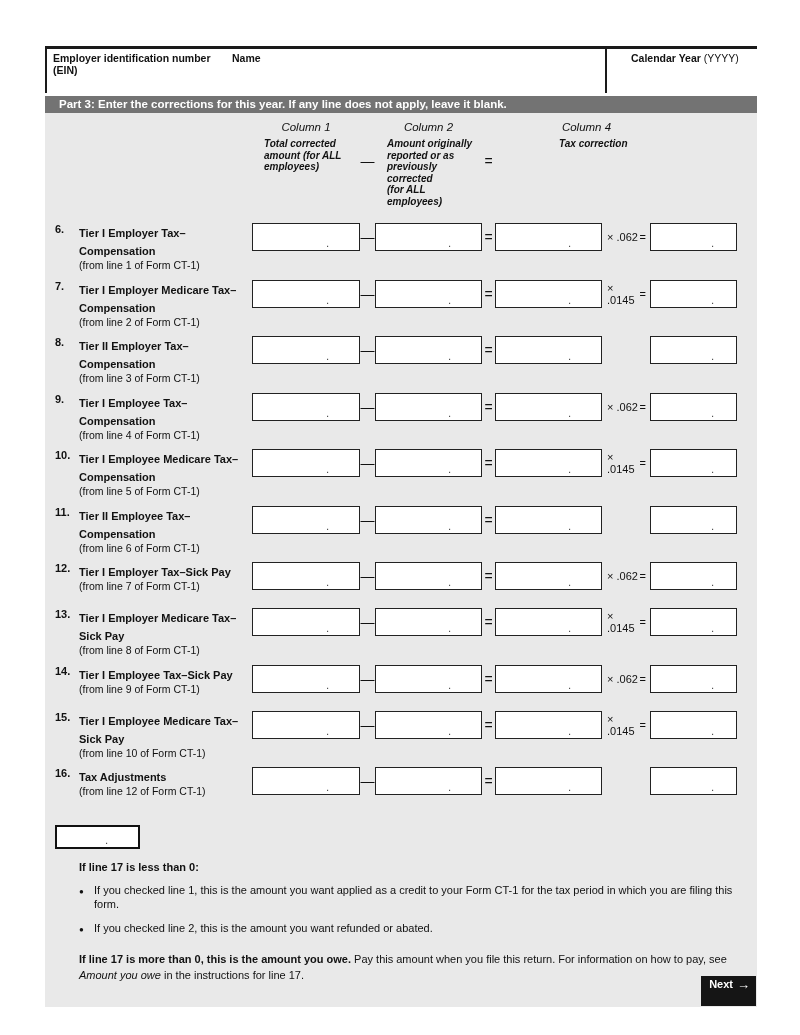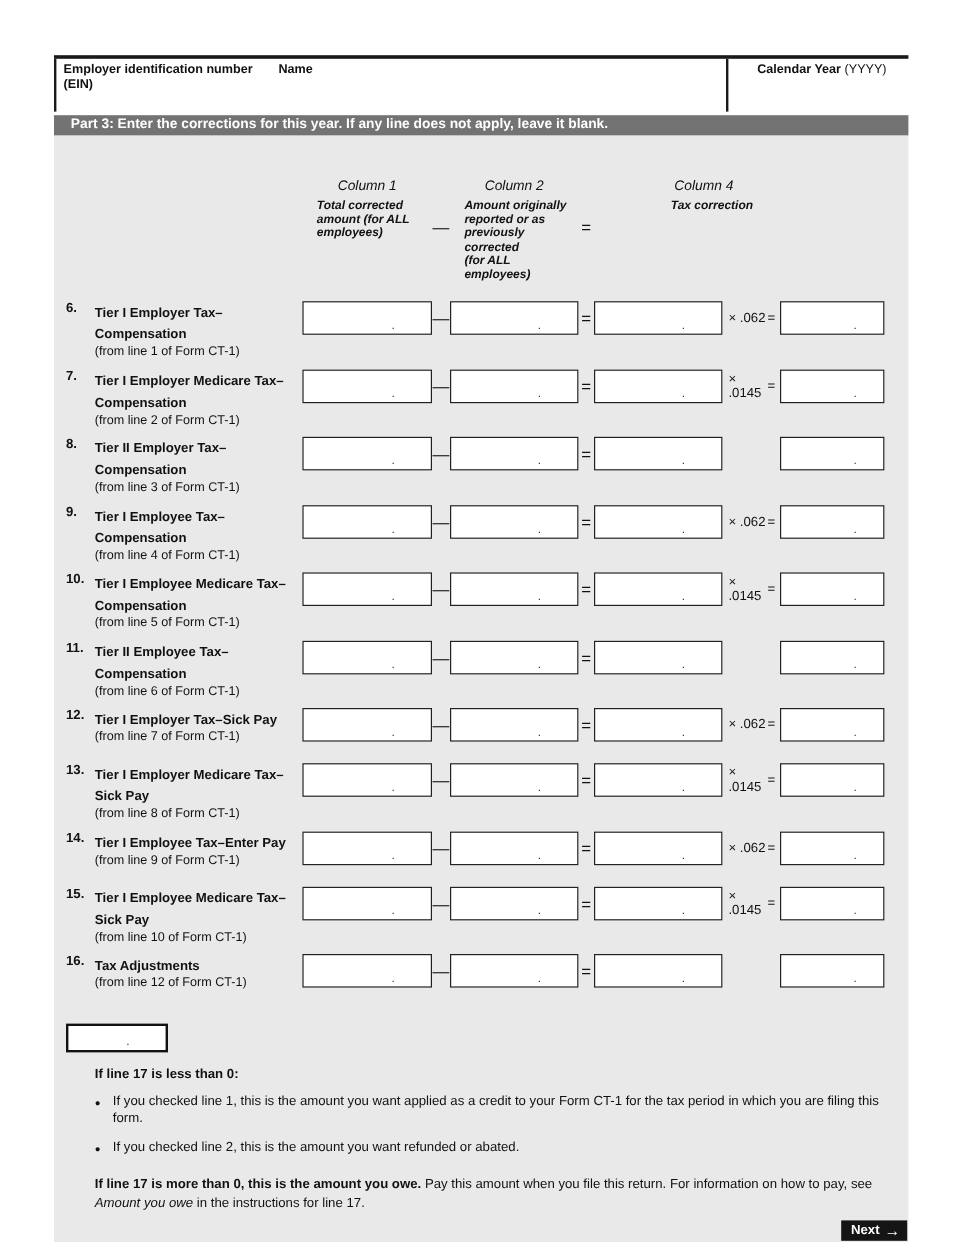--- a/index.html
+++ b/index.html
@@ -29,21 +29,21 @@
   .cL  { width:207px; flex-shrink:0; }
   .cB1 { width:108px; flex-shrink:0; }
   .cM  { width:15px;  flex-shrink:0; }
   .cB2 { width:107px; flex-shrink:0; }
   .cE  { width:13px;  flex-shrink:0; }
   .cB3 { width:107px; flex-shrink:0; }
   .cOp { width:48px;  flex-shrink:0; }
   .cB4 { width:87px;  flex-shrink:0; }
 
   
-  .colhead { display:flex; margin-bottom:16px;margin-top:28px; }
+  .colhead { display:flex; margin-bottom:16px; }
   .col-title { font-style:italic; font-size:11.5px; text-align:center; margin-bottom:5px; }
   .col-desc  { font-style:italic; font-weight:bold; font-size:10px; line-height:11.5px; padding-left:12px; white-space:pre-line; }
   .cB4 .col-desc { padding-left:16px; }
   .head-op { font-size:14px; text-align:center; padding-top:32px; }
 
   
   .frow { display:flex; align-items:flex-start; margin-bottom:8px; min-height:38px; }
   .frow .cL { padding-left:10px; display:flex; }
   .rnum { width:24px; font-size:11px; font-weight:bold; flex-shrink:0; }
   .rtitle { font-size:11px; font-weight:bold; line-height:12.5px; white-space:pre-line; }
@@ -68,21 +68,21 @@
   .bold { font-weight:bold; }
   .ital { font-style:italic; }
 
   .l17-sub { padding-left:34px; padding-top:12px; }
   .sub-heading { font-size:11px; font-weight:bold; margin-bottom:10px; }
   .bullet { display:flex; font-size:11px; line-height:14px; margin-bottom:10px; max-width:670px; }
   .bullet-glyph { width:15px; font-size:8px; padding-top:2px; flex-shrink:0; }
   .owe-para { font-size:11px; line-height:16px; margin-top:14px; max-width:678px; }
 
   .next-btn { position:absolute; right:1px; bottom:1px; background:#151515; color:#fff;
-    font-size:11px; font-weight:bold; padding:2px 6px 3px 8px; display:flex;
+    font-size:11px; font-weight:bold; padding:2px 6px 16px 8px; display:flex;
     align-items:center; gap:4px; cursor:pointer; }
   .next-arrow { font-size:13px; font-weight:bold; line-height:11px; }
 </style>
 </head>
 <body>
 
 <div class="content">
 
   <div class="id-header">
     <div class="id-cell id-ein">
@@ -356,21 +356,21 @@
         </div>
         <div class="cB4 box">
           <span class="dp">.</span>
         </div>
       </div>
 
       <div class="frow">
         <div class="cL">
           <span class="rnum">14.</span>
           <span>
-            <span class="rtitle">Tier I Employee Tax–Enter Pay</span>
+            <span class="rtitle">Tier I Employee Tax–Sick Pay</span>
             <span class="rsource" style="display:block">(from line 9 of Form CT-1)</span>
           </span>
         </div>
         <div class="cB1 box">
           <span class="dp">.</span>
         </div>
         <div class="cM gap-op">—</div>
         <div class="cB2 box">
           <span class="dp">.</span>
         </div>

